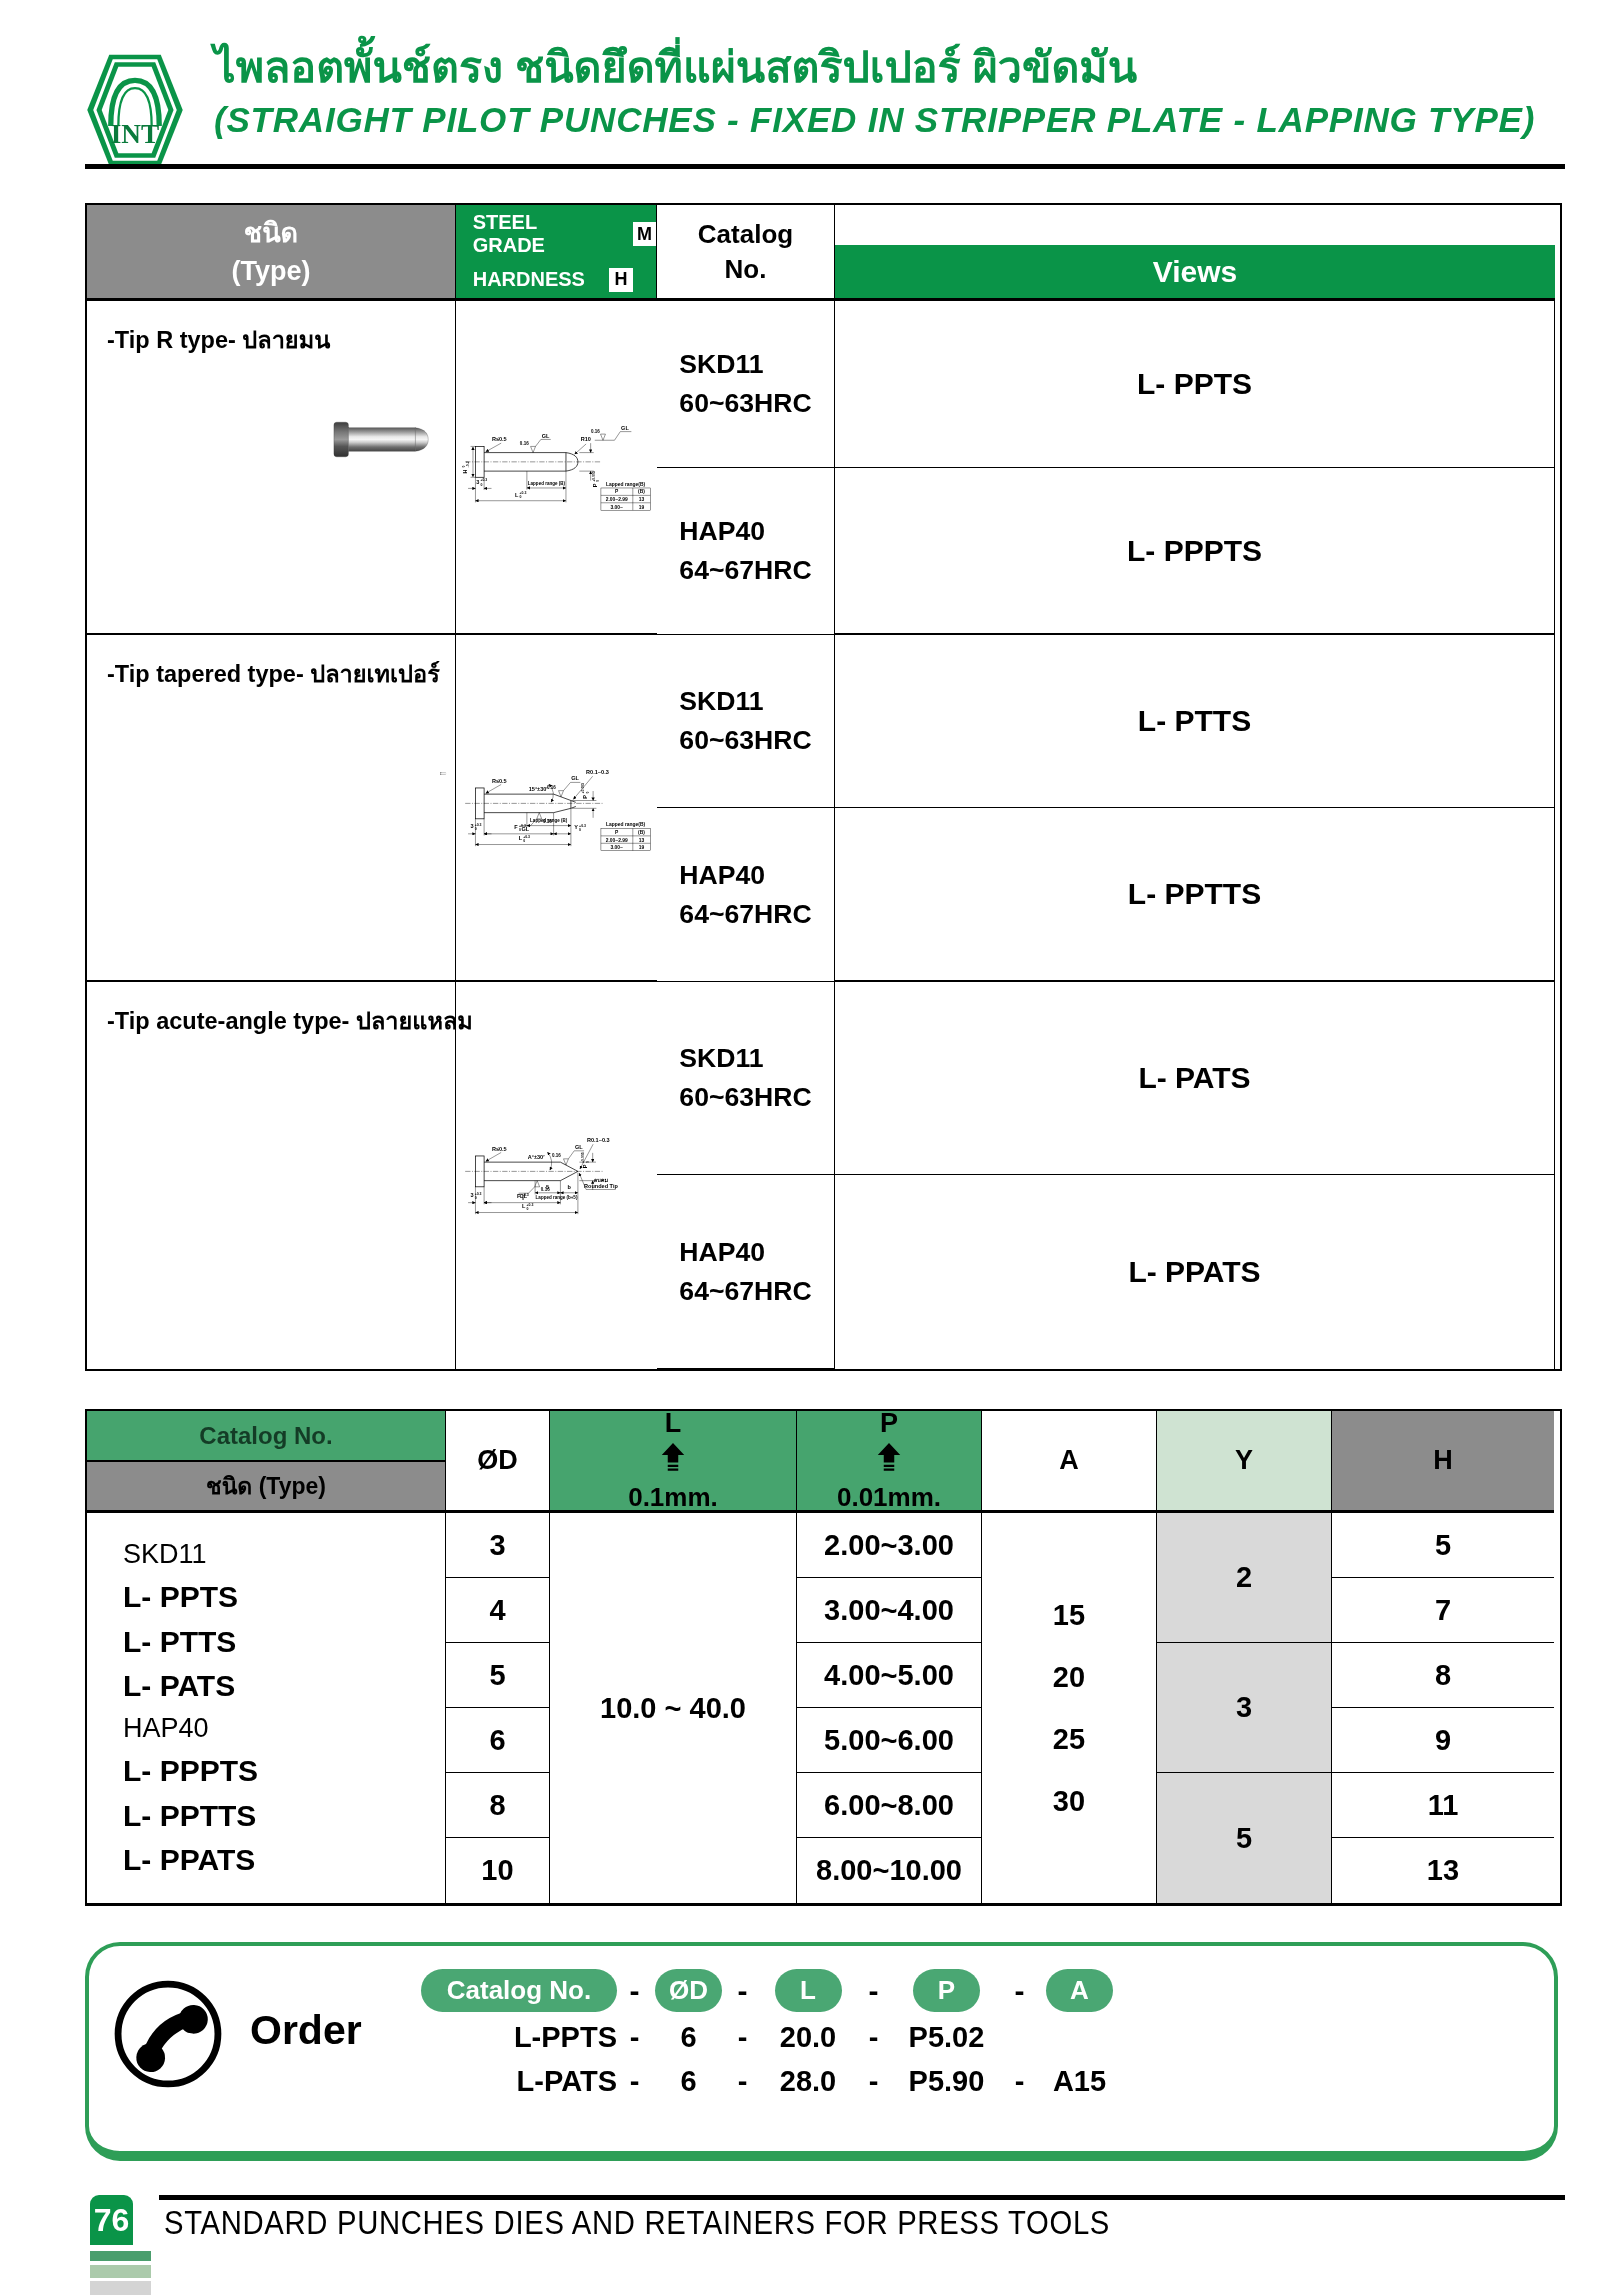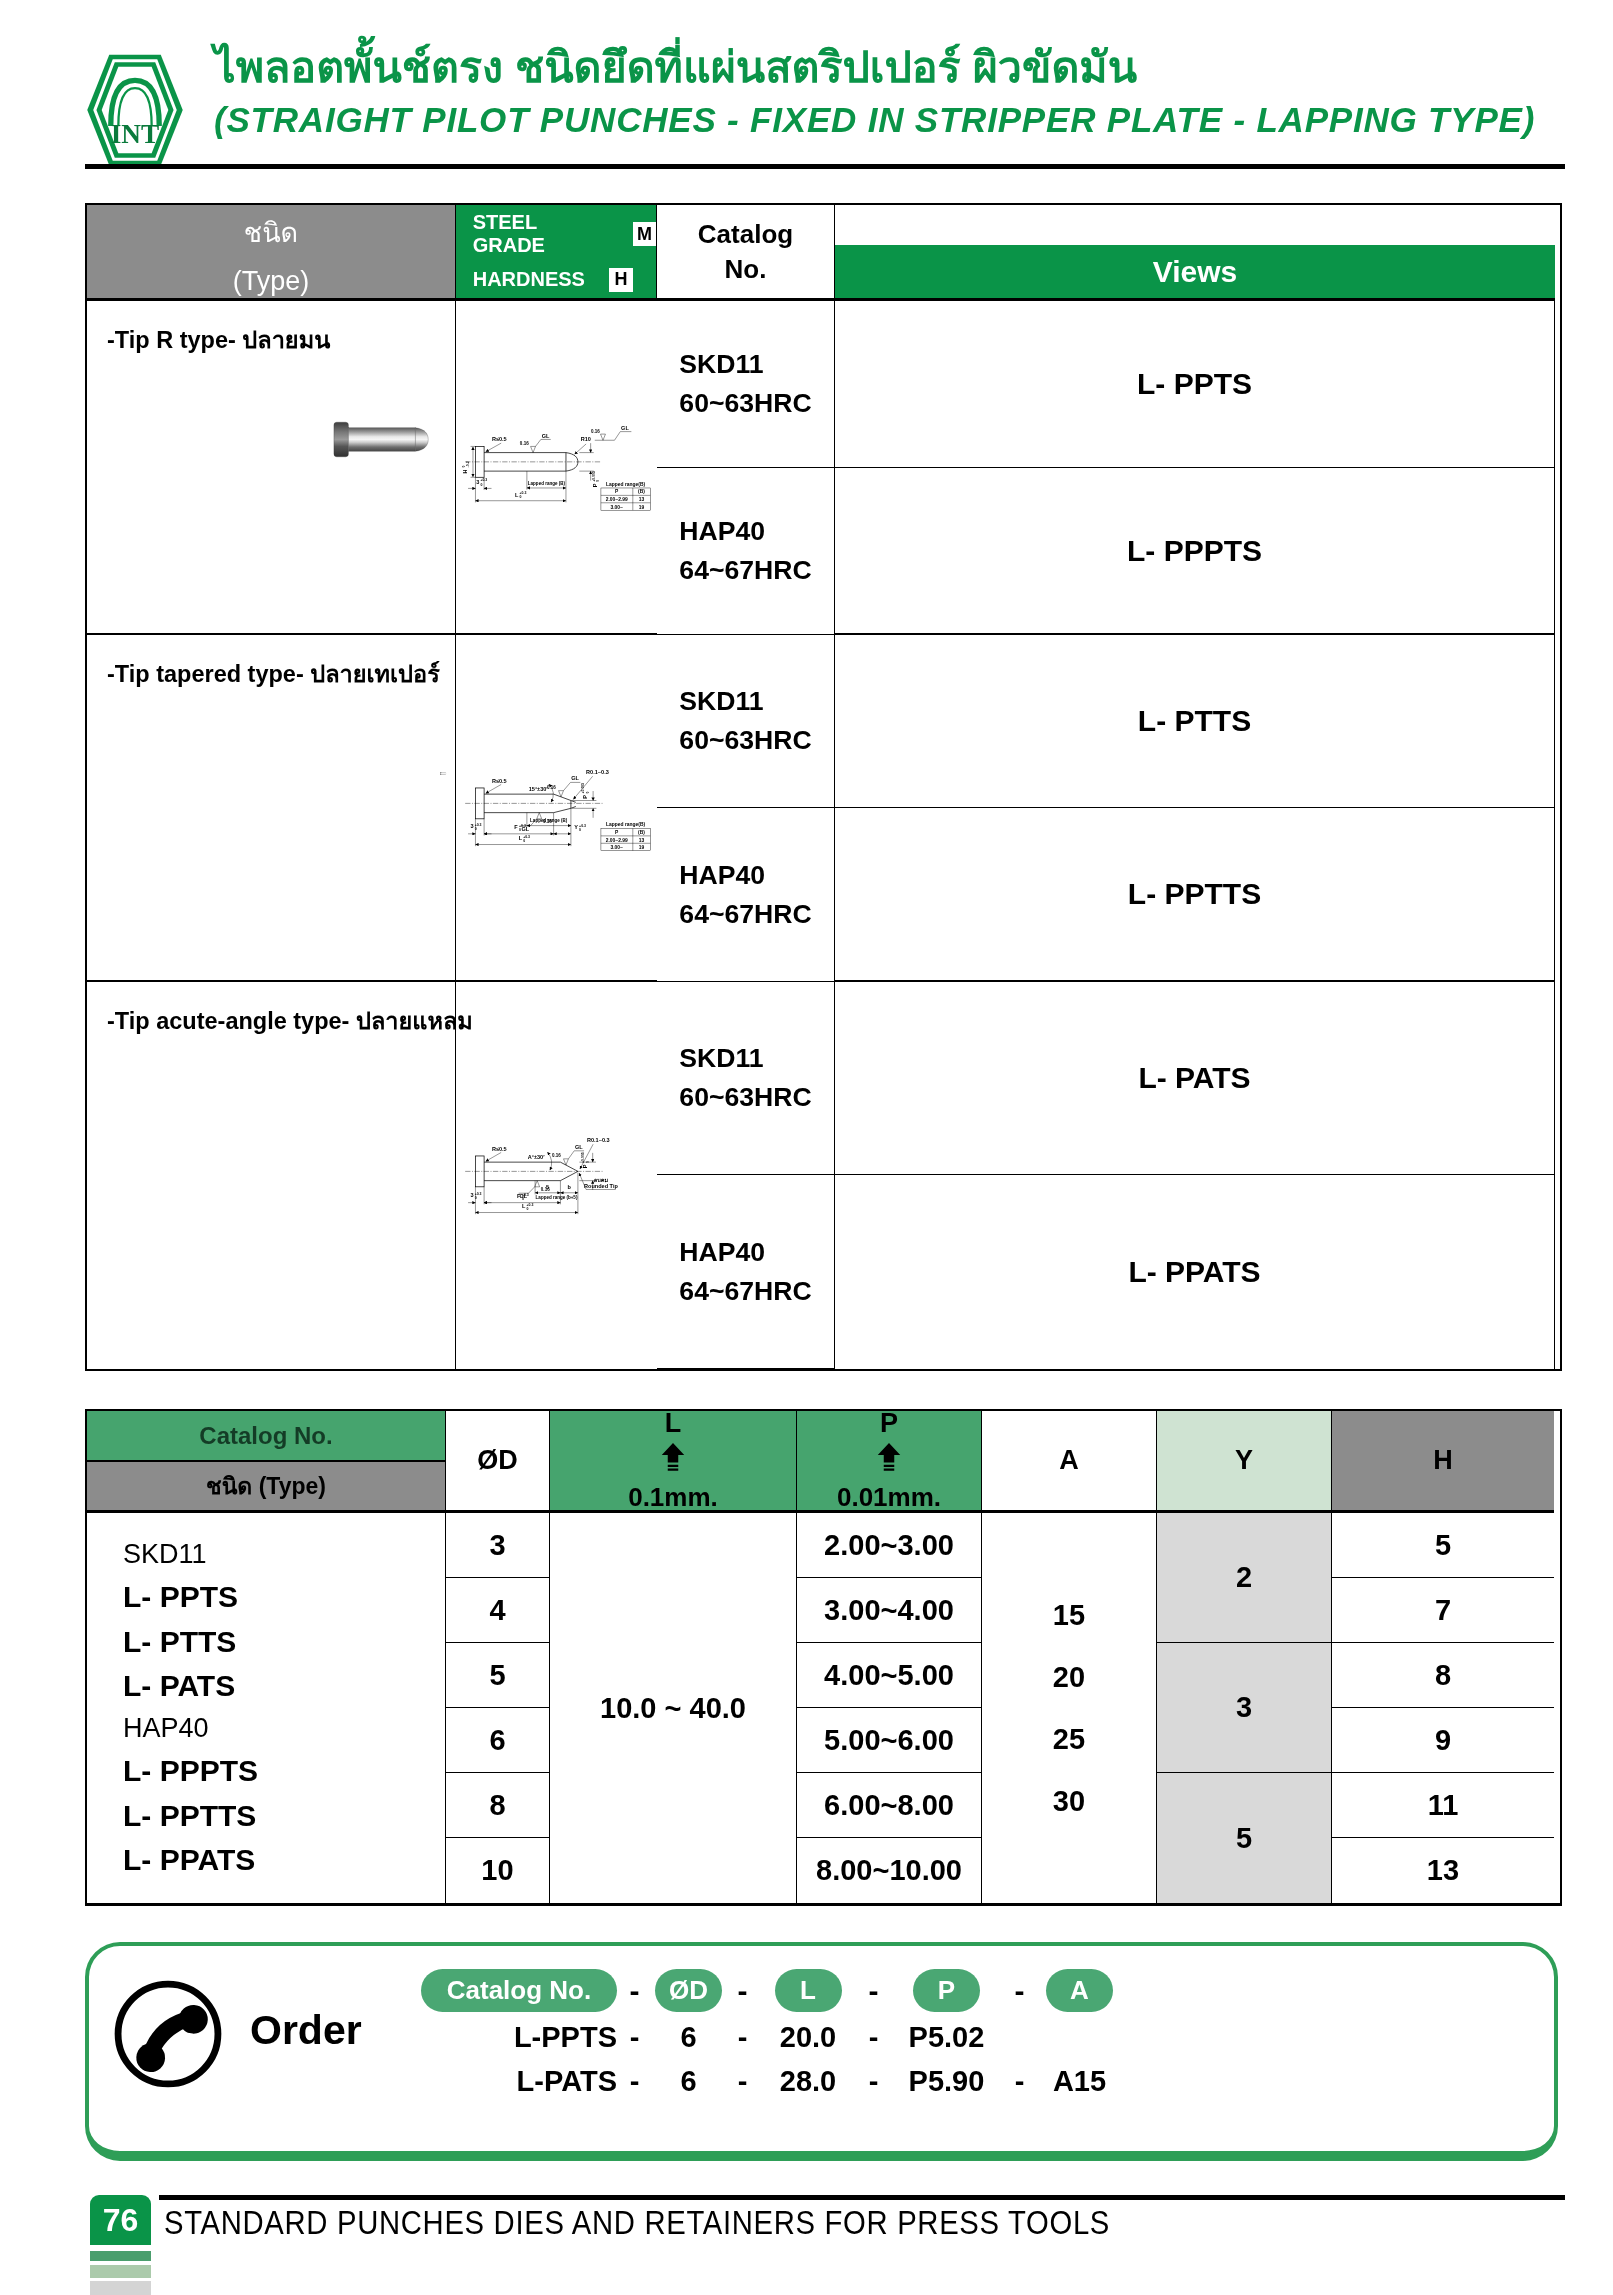--- a/index.html
+++ b/index.html
@@ -15,21 +15,21 @@
       grid-template-columns:369px 201px 178px 720px;
       grid-template-rows:96px 167px 167px 173px 174px 193px 194px;
       border:2.3px solid #000;background:#fff;}
   .t1 > div{border-right:1.5px solid #000;border-bottom:1.5px solid #000;box-sizing:border-box;}
   .t1 > .lastcol{border-right:none;}
   .t1 > .hcell{border-bottom:3px solid #000;display:flex;flex-direction:column;align-items:center;justify-content:center;}
   .t1 > .blockend{border-bottom:2.3px solid #000;}
   .t1 > .norowline{border-bottom:none;}
   .hgray{background:#8c8c8c;color:#fff;}
   .hgreen{background:#0a9448;color:#fff;}
-  .t1h-type{font-size:27px;font-weight:normal;line-height:38px;text-align:center;margin-top:10px;}
+  .t1h-type{font-size:27px;font-weight:bold;line-height:38px;text-align:center;}
   .steelhdr{align-items:flex-start !important;padding-left:16.7px;gap:10.6px;}
   .steelline{display:flex;align-items:center;gap:24px;font-size:20px;font-weight:bold;}
   .badge{display:inline-flex;align-items:center;justify-content:center;width:24px;height:24px;background:#fff;color:#000;font-size:18px;font-weight:bold;}
   .cataloghdr{font-size:26px;font-weight:bold;color:#000;line-height:35px;text-align:center;}
   .viewshdr{font-size:30px;font-weight:bold;margin-top:40px;}
   .typecell{display:flex;padding:20px 7.6px 0 20px;}
   .typelabel{font-size:23.5px;font-weight:bold;white-space:nowrap;}
   .photo{margin:53px auto 0 auto;}
   .cell-cc{display:flex;align-items:center;justify-content:center;}
   .steelval{display:flex;flex-direction:column;align-items:flex-start;font-size:26.6px;font-weight:bold;line-height:39px;}
@@ -76,21 +76,21 @@
   .ordergrid{position:absolute;left:332px;top:20px;display:grid;
      grid-template-columns:196px 35px 73px 35px 96px 35px 111px 35px 85px;
      grid-template-rows:49px 44px 44px;align-items:center;}
   .pill{background:#4aa773;color:#fff;font-weight:bold;font-size:26px;border-radius:23px;height:43px;display:flex;align-items:center;justify-content:center;}
   .pill-sm{width:67px;margin:0 auto;}
   .dashcell{text-align:center;font-size:30px;font-weight:bold;}
   .excell{text-align:center;font-size:29px;font-weight:bold;}
   .excat{text-align:right;padding-left:29px;}
   
   .f-rule{position:absolute;left:159px;top:2195px;width:1406px;height:4.6px;background:#000;}
-  .f-tab{position:absolute;left:90px;top:2195px;width:61px;height:50px;background:#0a9448;border-radius:9px 9px 0 0;display:flex;align-items:center;justify-content:center;color:#fff;font-size:32px;font-weight:bold;}
+  .f-tab{position:absolute;left:90px;top:2195px;width:43px;height:50px;background:#0a9448;border-radius:9px 9px 0 0;display:flex;align-items:center;justify-content:center;color:#fff;font-size:32px;font-weight:bold;}
   .f-title{position:absolute;left:164px;top:2203px;font-size:34px;letter-spacing:0.8px;transform:scaleX(.86);transform-origin:left;white-space:nowrap;}
   .stripe1{position:absolute;left:90px;top:2251px;width:61px;height:10px;background:#4a9e6d;}
   .stripe2{position:absolute;left:90px;top:2265px;width:61px;height:13px;background:#abcaab;}
   .stripe3{position:absolute;left:90px;top:2281px;width:61px;height:14.4px;background:#d4d4d4;}
 </style>
 </head>
 <body>
 
 <div class="page">
 

